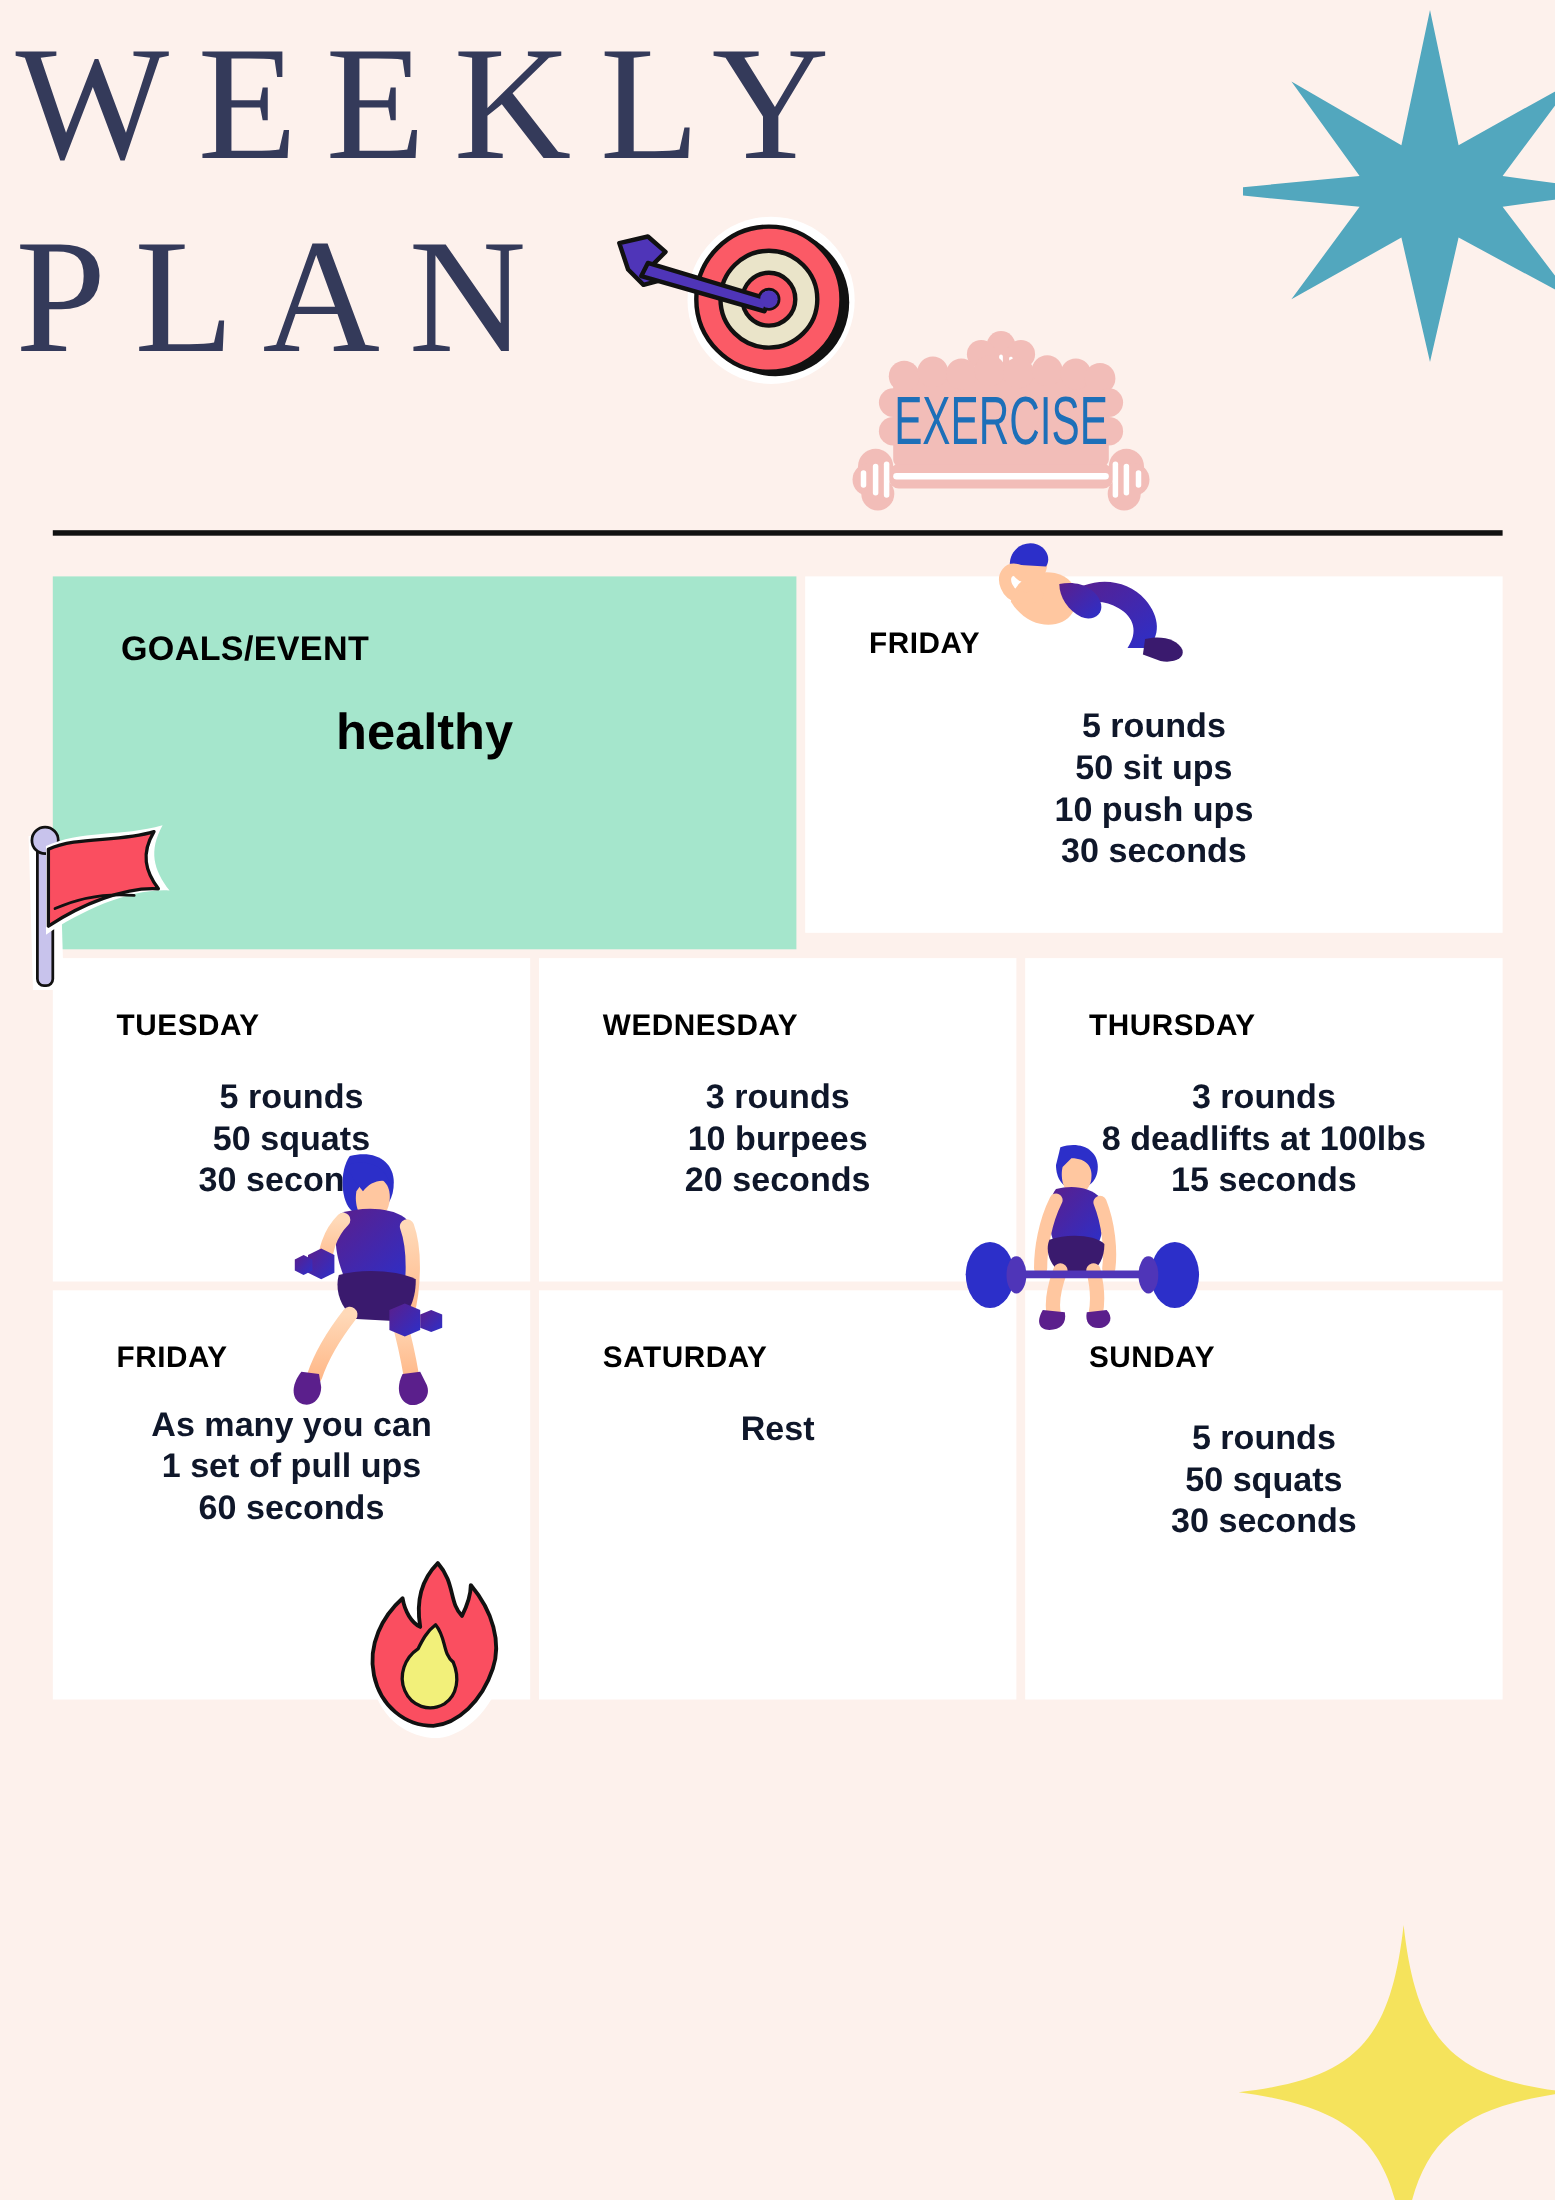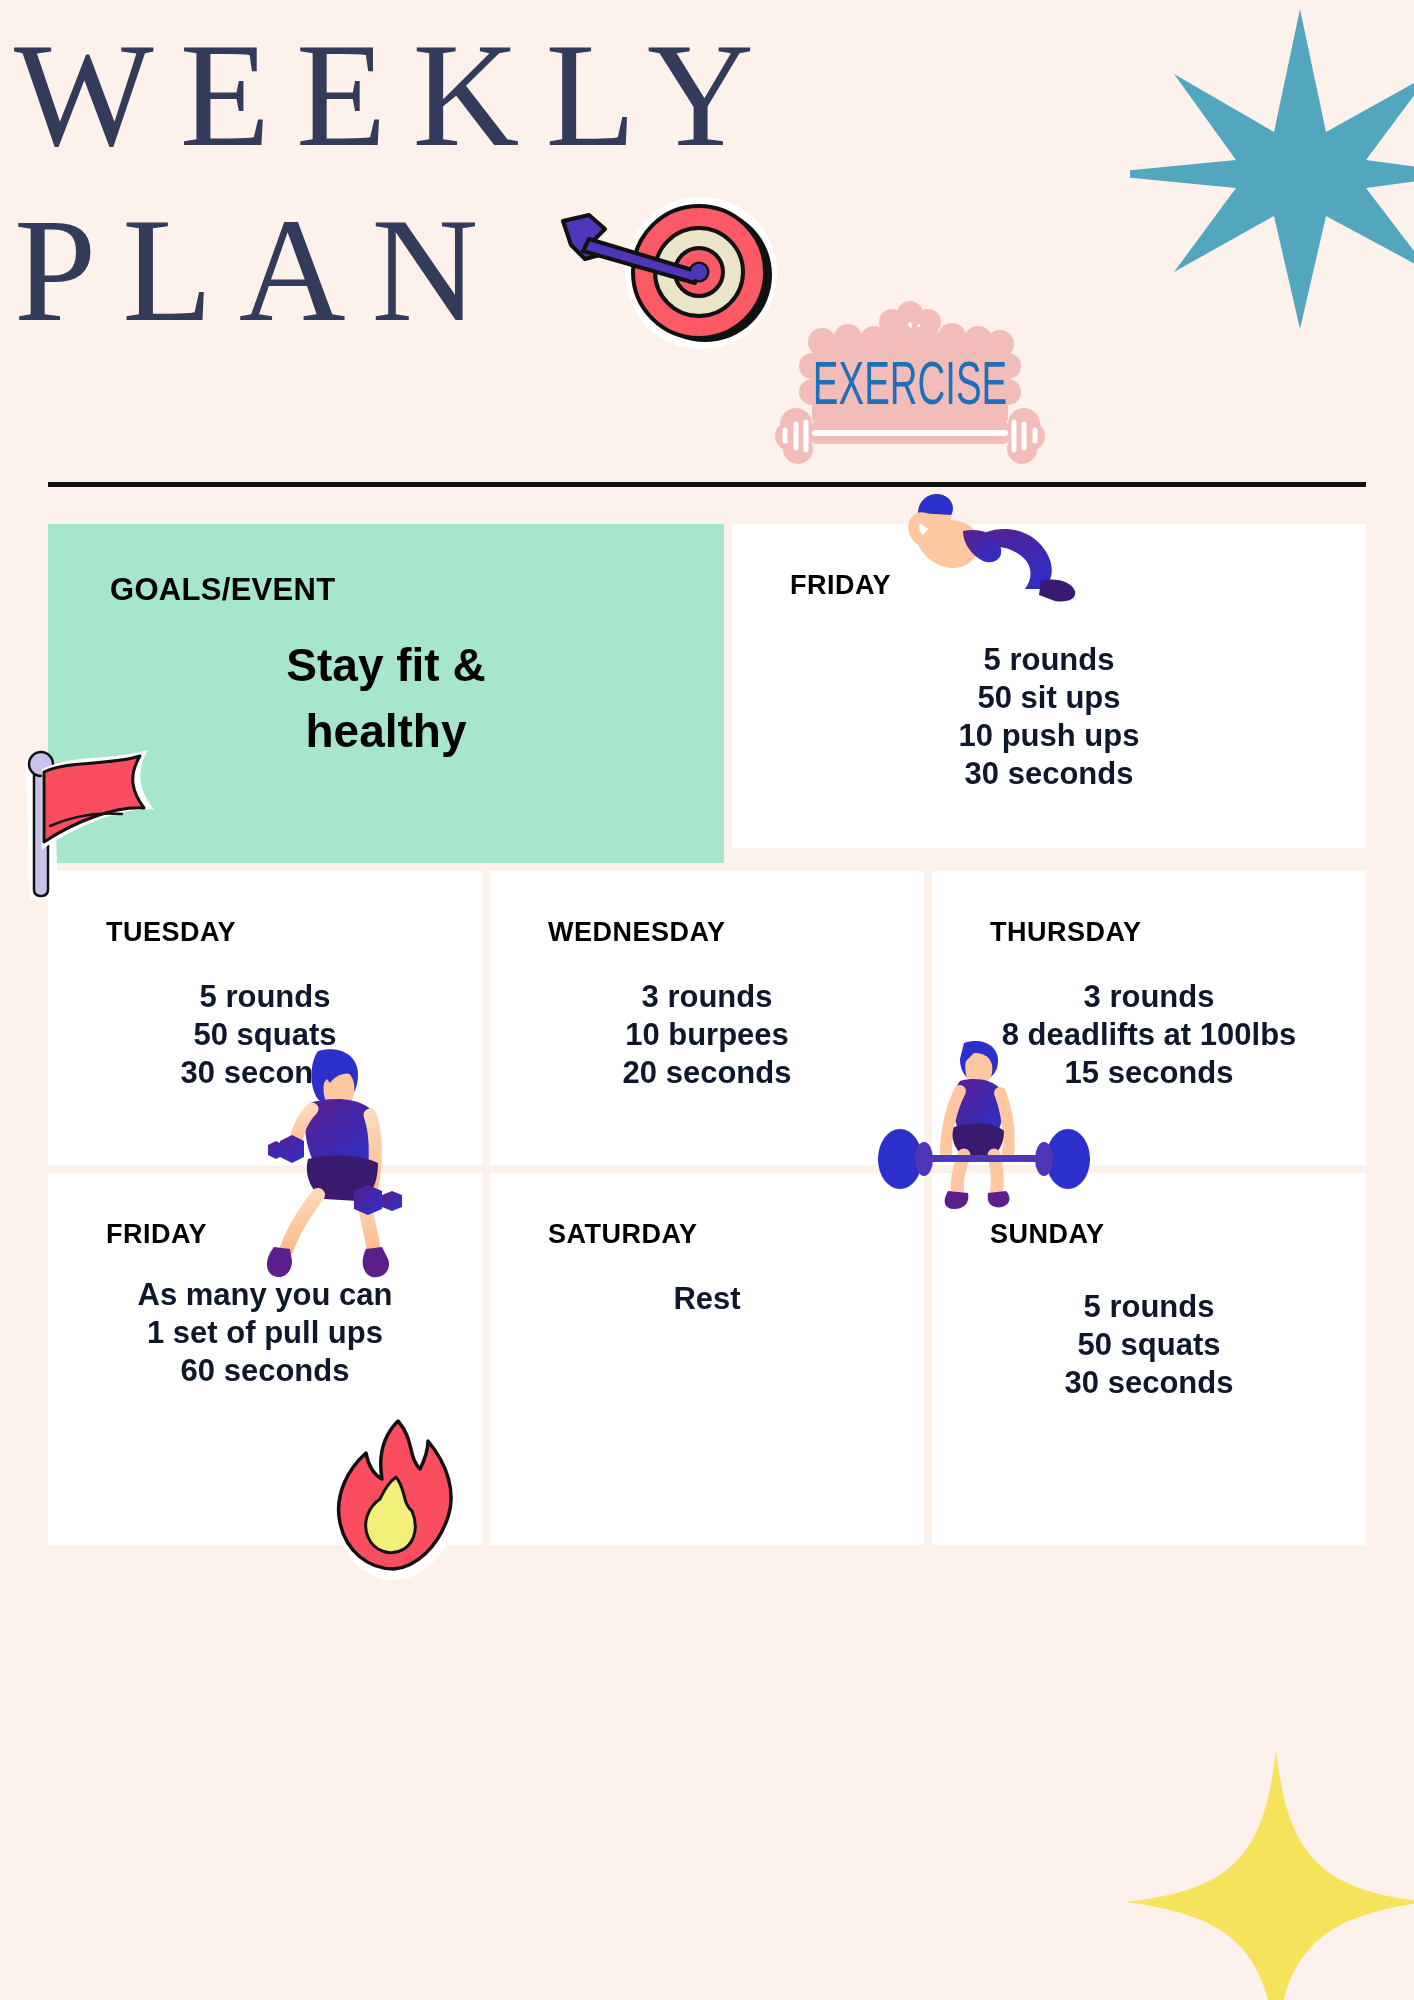--- a/index.html
+++ b/index.html
@@ -220,21 +220,20 @@
   </div>
 
   <div class="divider"></div>
 
   <div class="grid">
 
     <div class="row">
       <div class="cell goals">
         <div class="goals-label">GOALS/EVENT</div>
         <div class="goals-text">
-          <div class="line">Stay fit &amp;</div>
           <div class="line">healthy</div>
         </div>
       </div>
 
       <div class="cell wide">
         <div class="day-label">FRIDAY</div>
         <div class="body-lines mon">
           <div class="line">5 rounds</div>
           <div class="line">50 sit ups</div>
           <div class="line">10 push ups</div>

